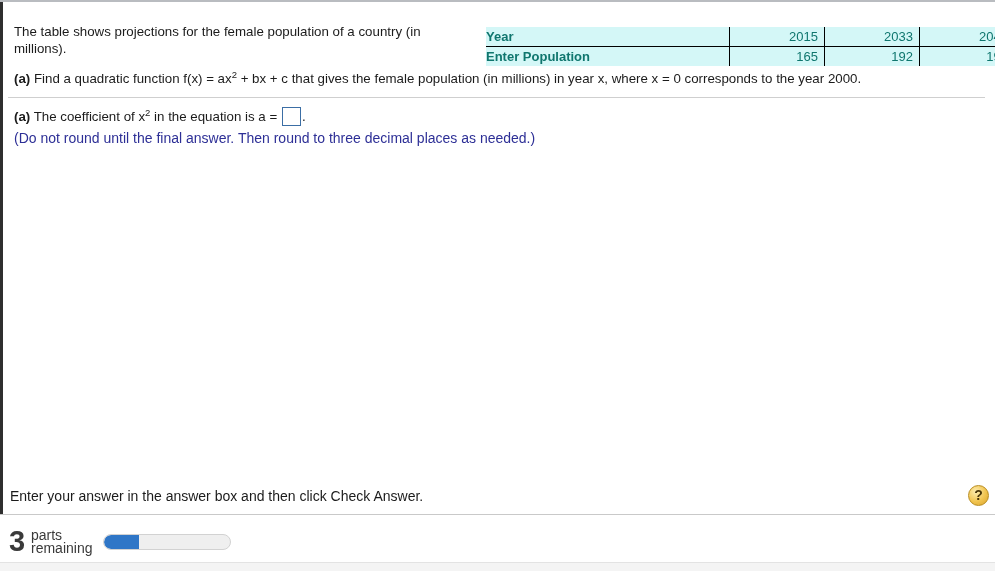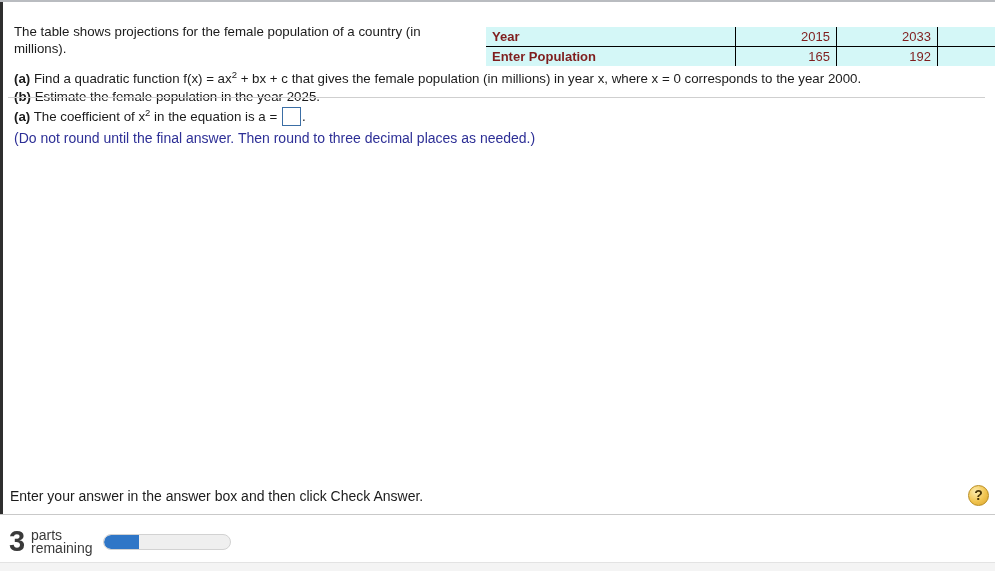--- a/index.html
+++ b/index.html
@@ -81,23 +81,23 @@
   }
   table.data-table {
     border-collapse: collapse;
     table-layout: fixed;
     width: 503px;
     background: #d4f7f7;
     font-size: 13px;
   }
   table.data-table td {
     background: #d4f7f7;
-    padding: 1px 6px 2px 6px;
+    padding: 1px 6px 2px 0;
     height: 16px;
-    color: #7f1d1d;
+    color: #0f766e;
   }
   table.data-table tr.row-head td { border-bottom: 1.5px solid #000; }
   td.label-cell {
     font-weight: bold;
     text-align: left;
     border-right: 1.5px solid #000;
     width: 237px;
   }
   td.val-cell {
     text-align: right;
@@ -254,23 +254,20 @@
   <div class="left-rule"></div>
   <div class="left-rule-inner"></div>
 
   <div class="question-area">
 
     <div class="stem">The table shows projections for the female population of a country (in millions).</div>
 
     <div class="parts">
       <div>
         <b>(a)</b><span> Find a quadratic function f(x) = ax</span><sup class="sq">2</sup><span> + bx + c that gives the female population (in millions) in year x, where x = 0 corresponds to the year 2000.</span>
-      </div>
-      <div>
-        <b>(b)</b><span> Estimate the female population in the year 2025.</span>
       </div>
     </div>
 
     <div class="data-table-wrap">
       <table class="data-table">
         <tbody>
           <tr class="row-head">
             <td class="label-cell">Year</td>
             <td class="val-cell">2015</td>
             <td class="val-cell">2033</td>

